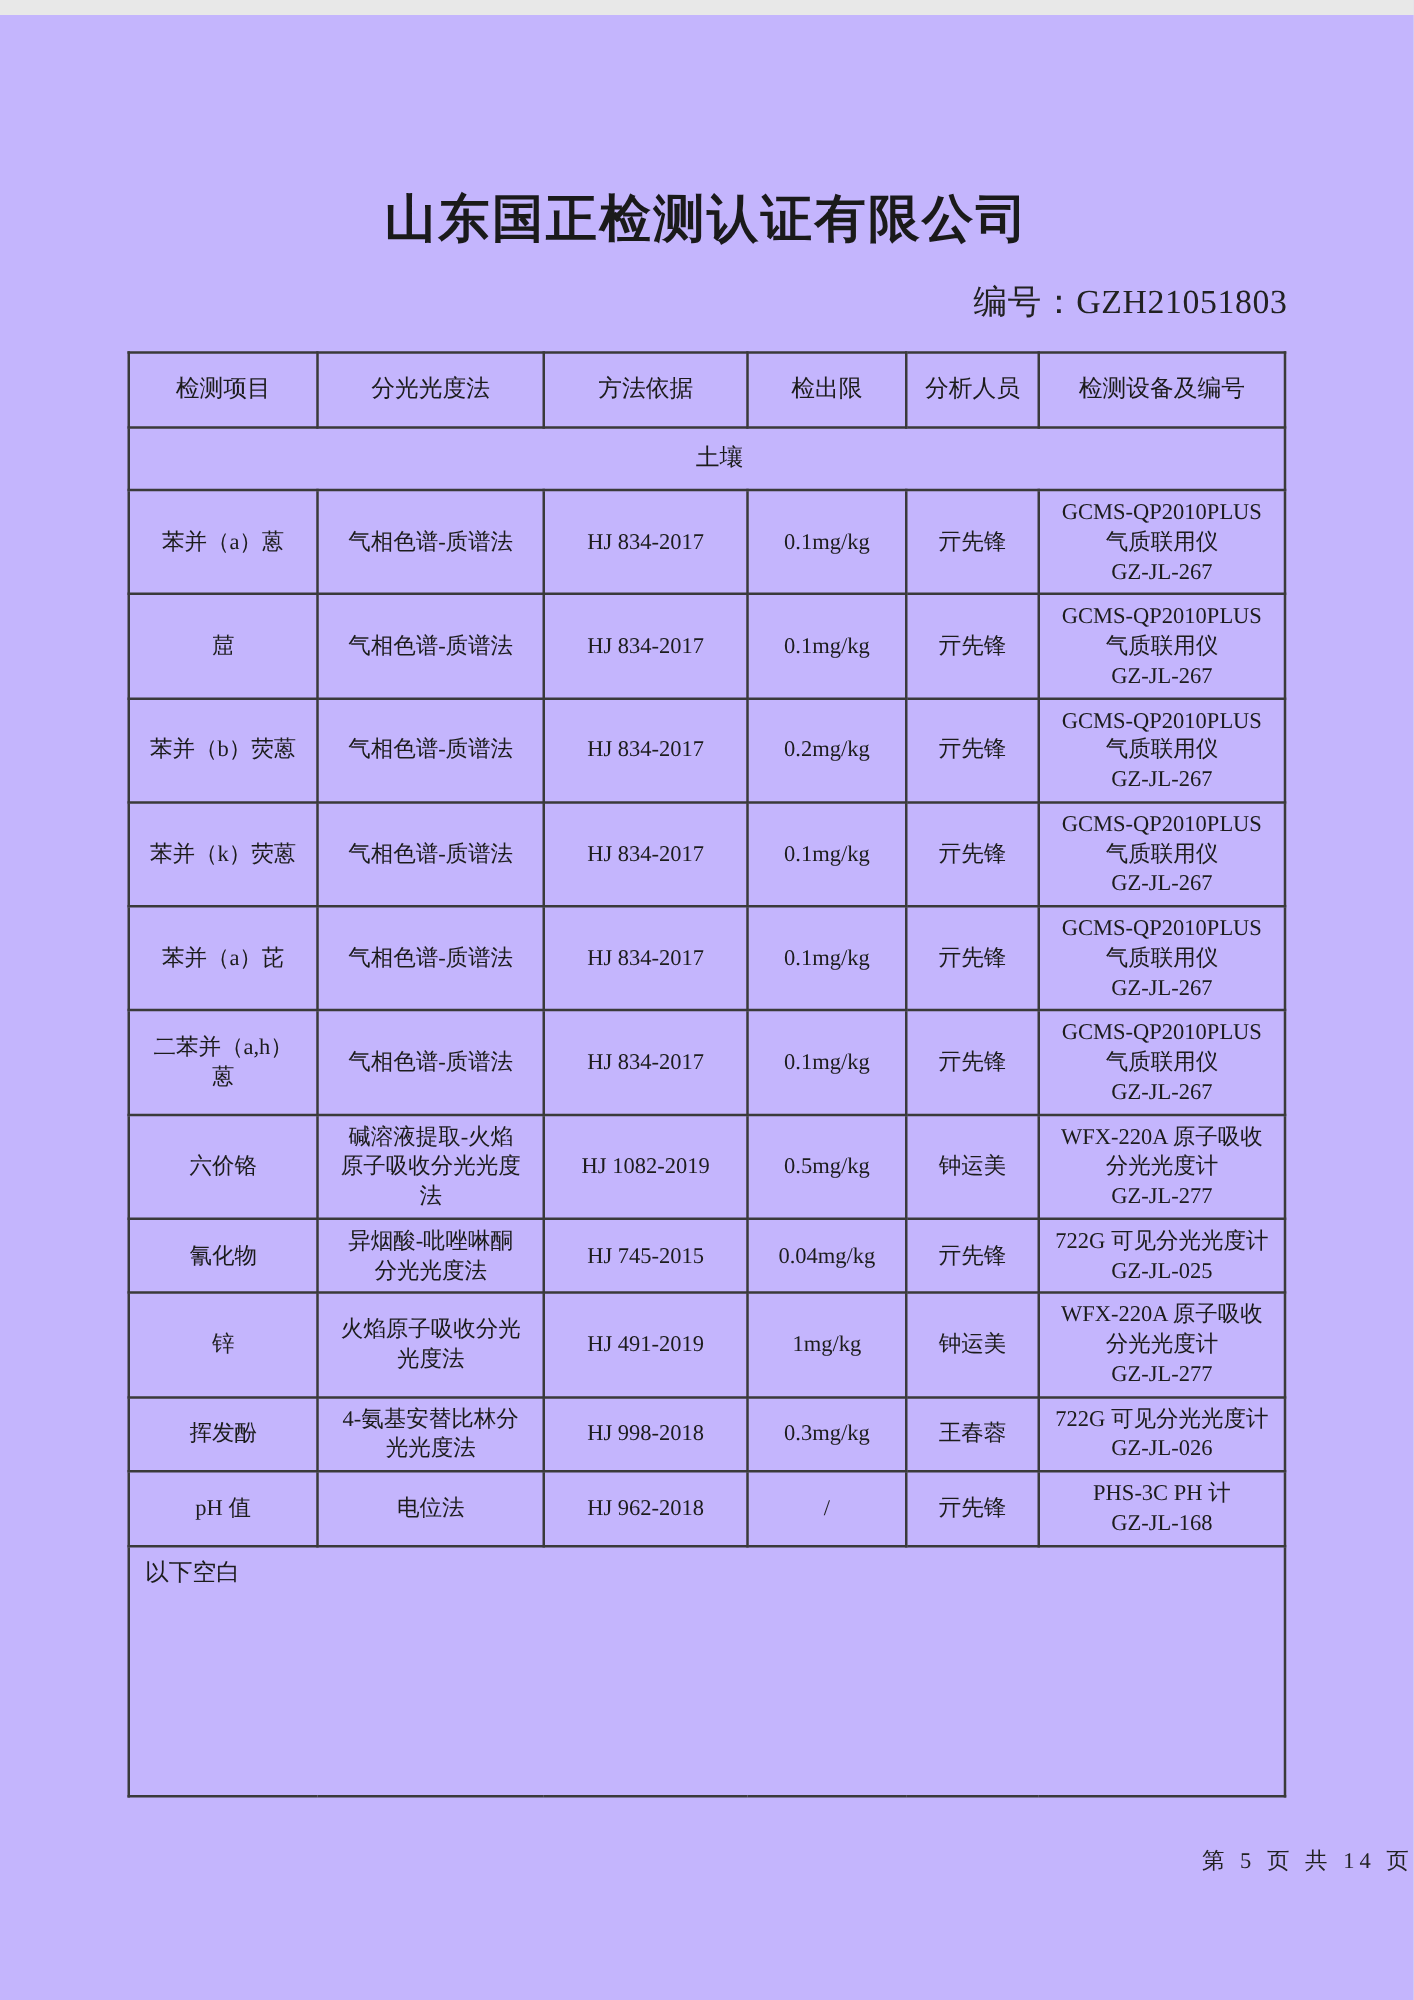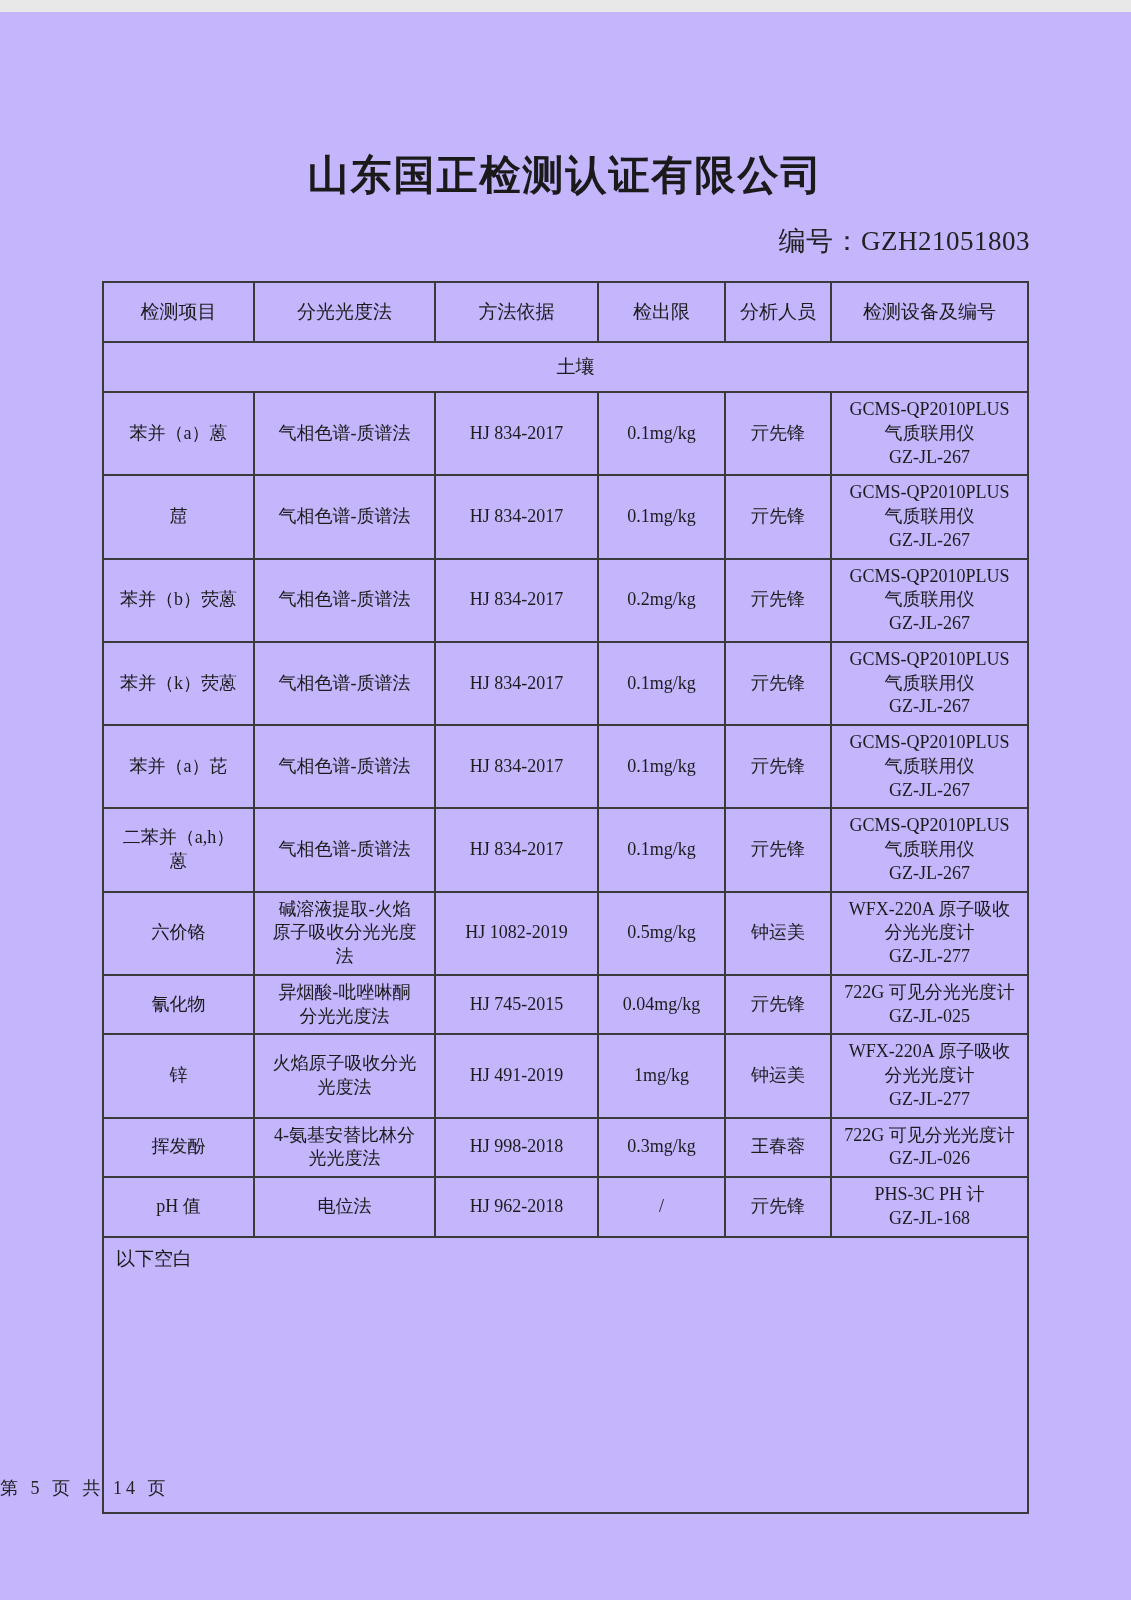--- a/index.html
+++ b/index.html
@@ -59,32 +59,32 @@
     padding: 5px 3px;
     white-space: pre-line;
     color: #1c1c1c;
   }
   table.report th { font-size: 19px; height: 60px; }
   tr.section-row td { height: 50px; font-size: 19px; padding-left: 23px; }
   tr.data-row td { height: 68px; }
   tr.row-tall td { height: 76px; }
   tr.row-short td { height: 56px; }
   tr.blank-row td {
-    height: 276px;
+    height: 200px;
     text-align: left;
     vertical-align: top;
     padding: 8px 12px;
     font-size: 19px;
   }
   .footer {
     position: absolute;
     left: 0;
     width: 100%;
     top: 1464px;
-    text-align: left;
+    text-align: right;
     font-size: 18px;
     letter-spacing: 4px;
     color: #222;
     font-family: Liberation Serif, serif;
   }
 </style>
 </head>
 <body>
 
 <div class="page">

